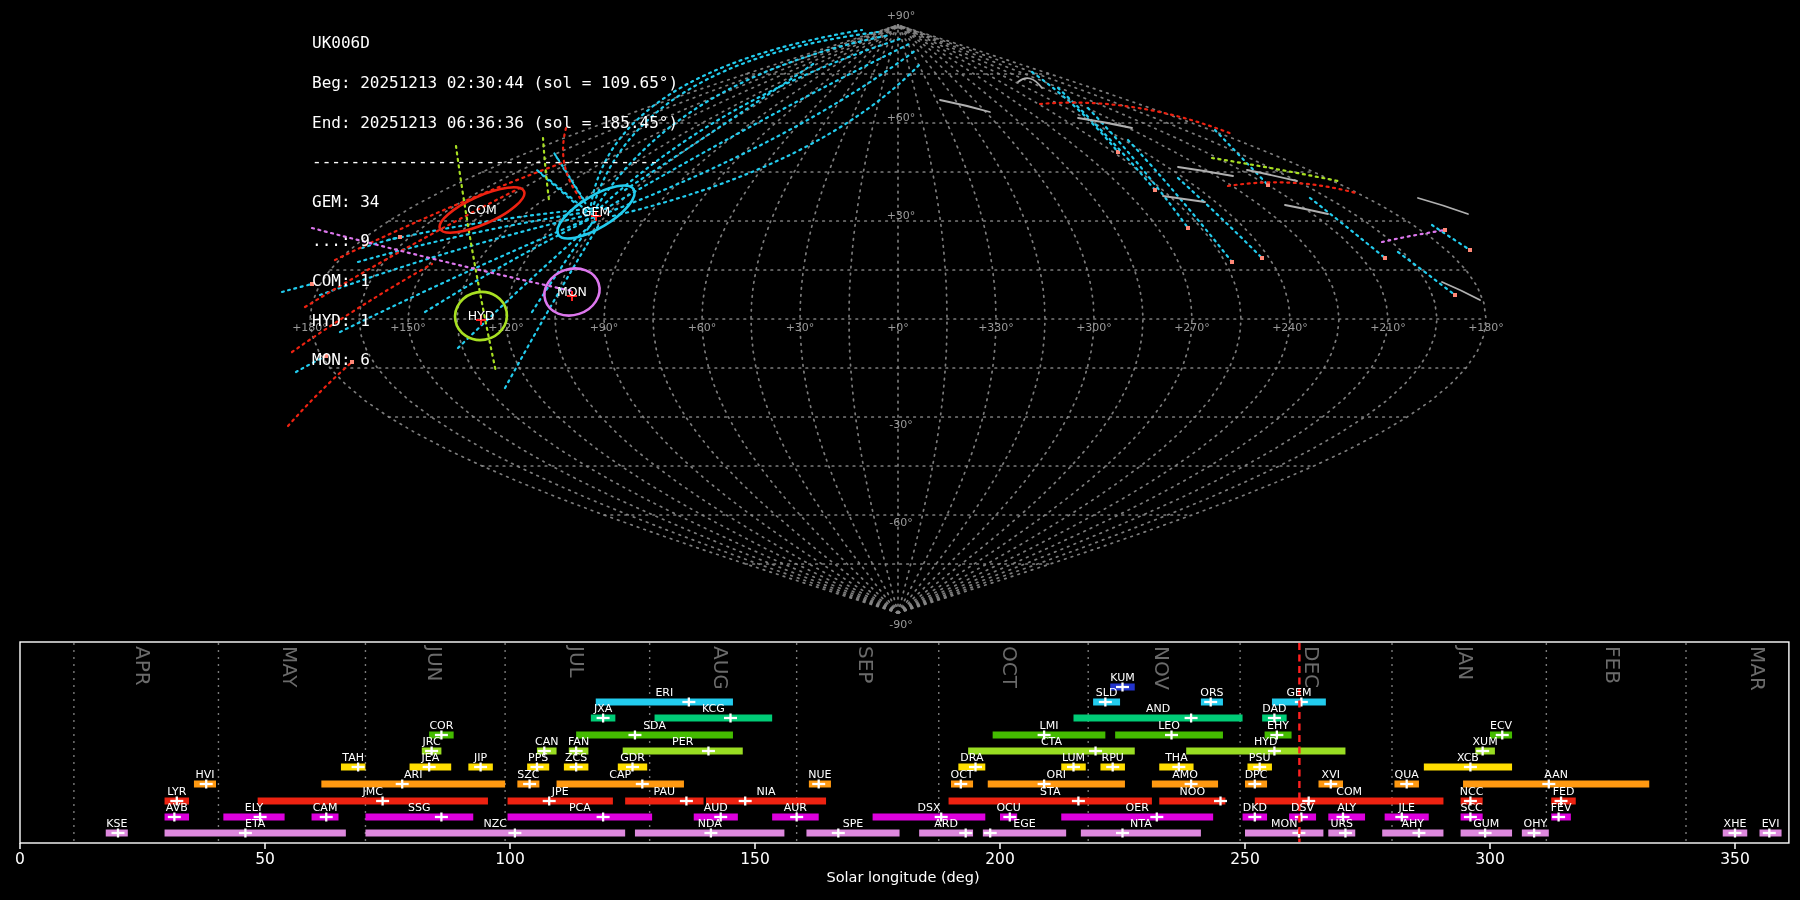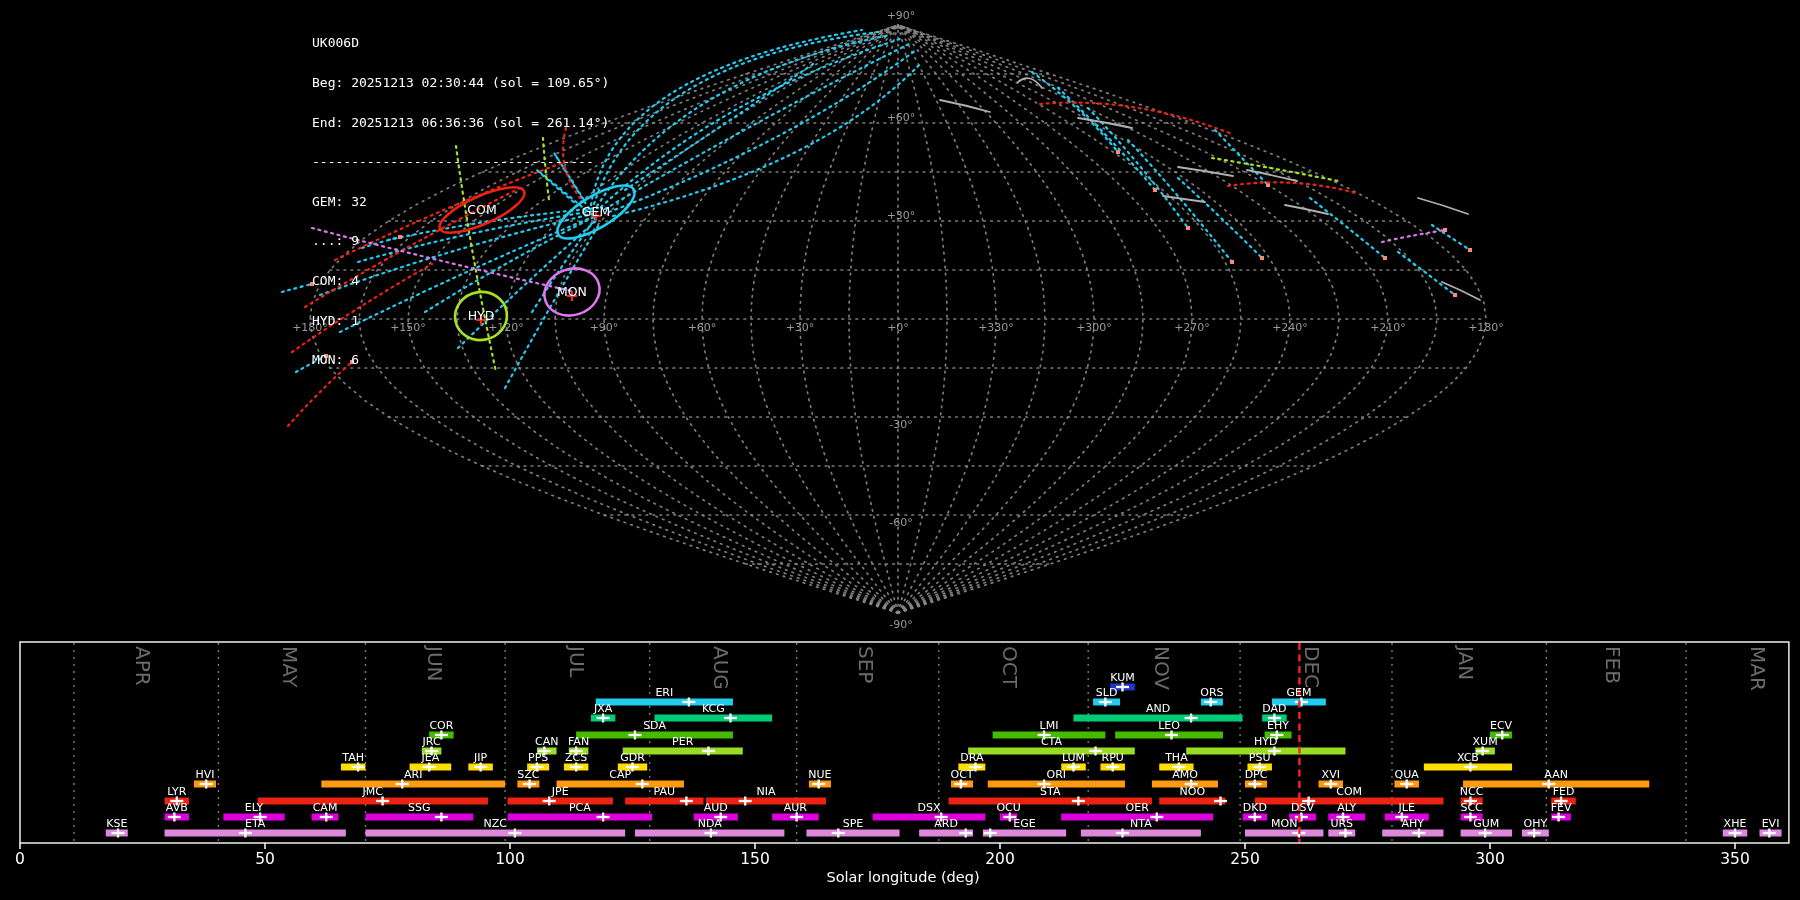--- a/index.html
+++ b/index.html
@@ -1,21 +1,21 @@
 <!DOCTYPE html>
 <html><head>
 <meta charset="utf-8">
 <style>
   html,body{margin:0;padding:0;background:#000;width:1800px;height:900px;overflow:hidden;}
   body{font-family:"DejaVu Sans", sans-serif;}
   #stage{position:relative;width:1800px;height:900px;background:#000;}
   #scene{position:absolute;left:0;top:0;}
   .title-block{
     position:absolute;left:312px;top:10px;color:#fff;
-    font-family:"DejaVu Sans Mono", monospace;font-size:13px;line-height:13.2px;
+    font-family:"DejaVu Sans Mono", monospace;font-size:16px;line-height:13.2px;
     white-space:pre;z-index:5;
   }
 </style>
 </head>
 <body>
 
 <div id="stage">
   <svg id="scene" width="1800" height="900" viewBox="0 0 1800 900">
     <g id="sky">
         <line x1="745.8144014797178" y1="564" x2="1050.1855985202822" y2="564" fill="none" stroke="#8a8a8a" stroke-width="1.7" stroke-dasharray="1.6 5.4" stroke-linecap="round" opacity="0.9"></line>
@@ -544,21 +544,21 @@
         <text x="1490" y="864" fill="#ffffff" font-size="15.5" text-anchor="middle" font-family="DejaVu Sans, sans-serif">300</text>
         <line x1="1735.0000000000002" y1="843" x2="1735.0000000000002" y2="849" stroke="#ffffff" stroke-width="1.5"></line>
         <text x="1735.0000000000002" y="864" fill="#ffffff" font-size="15.5" text-anchor="middle" font-family="DejaVu Sans, sans-serif">350</text>
         <text x="903" y="882" fill="#ffffff" font-size="14.5" text-anchor="middle" font-family="DejaVu Sans, sans-serif">Solar longitude (deg)</text>
       </g>
   </svg>
 
   <div class="title-block">
     <div>UK006D</div>
     <div>Beg: 20251213 02:30:44 (sol = 109.65°)</div>
-    <div>End: 20251213 06:36:36 (sol = 261.14°)</div>
+    <div>End: 20251213 06:36:36 (sol = 185.45°)</div>
     <div>------------------------------------</div>
-    <div>GEM: 32</div>
+    <div>GEM: 34</div>
     <div>...: 9</div>
-    <div>COM: 4</div>
+    <div>COM: 1</div>
     <div>HYD: 1</div>
     <div>MON: 6</div>
   </div>
 </div>
 
 </body></html>

